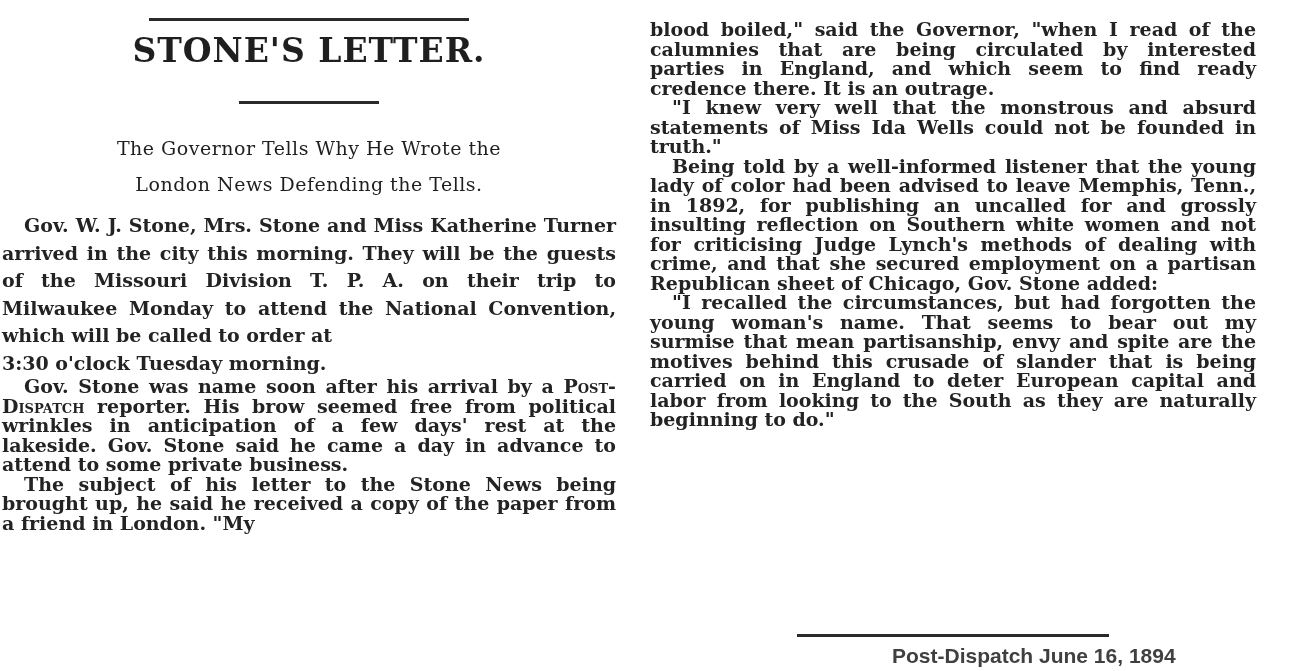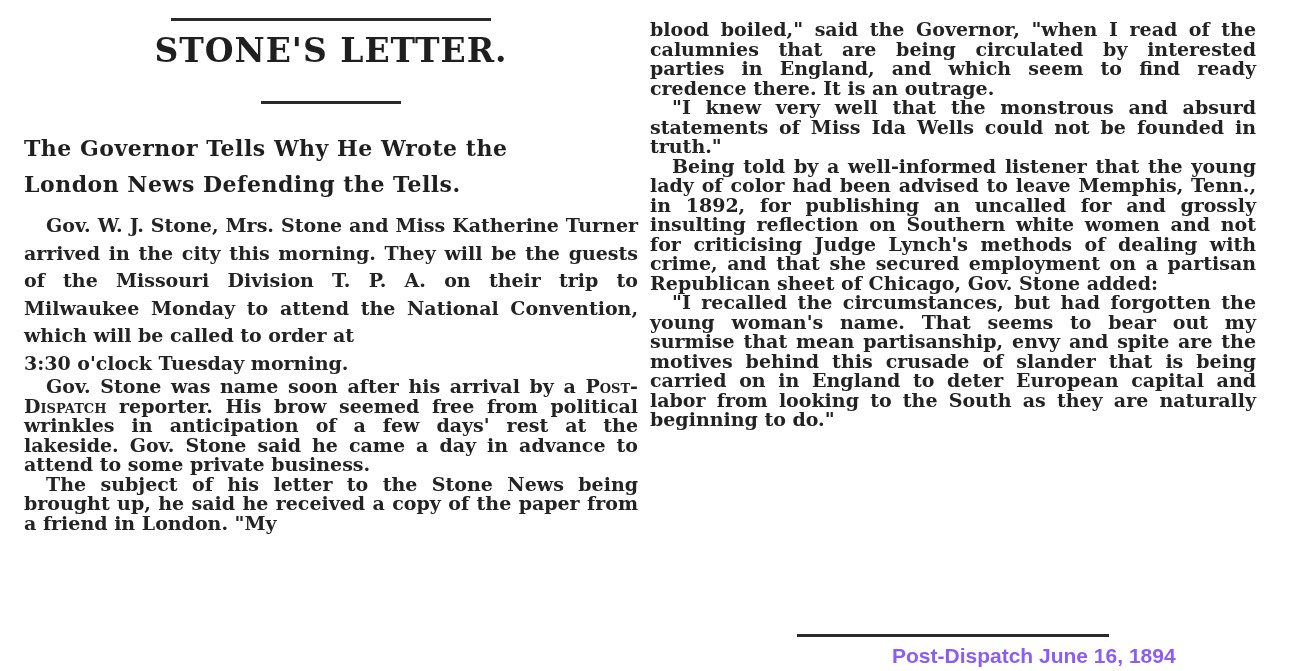--- a/index.html
+++ b/index.html
@@ -1,47 +1,47 @@
 <!DOCTYPE html>
 <html><head>
   <meta charset="utf-8">
   <style>
     html, body { margin: 0; padding: 0; background: #ffffff; }
     body { width: 1290px; height: 671px; position: relative; overflow: hidden; color: #1f1f1f; }
     .col { position: absolute; top: 0; }
-    .col-left { left: 24px; width: 614px; }
+    .col-left { left: 2px; width: 614px; }
     .col-right { left: 650px; width: 606px; }
     .rule { height: 3px; background: #2a2a2a; margin: 0 auto; }
     .rule-top { width: 320px; margin-top: 18px; }
     .headline {
       font-family: "DejaVu Serif", serif; font-weight: bold; font-size: 33px;
       text-align: center; letter-spacing: 1px; margin: 10px 0 0 0; line-height: 40px;
     }
     .rule-mid { width: 140px; margin-top: 30px; height: 3px; }
     .subhead {
-      font-family: "DejaVu Serif", serif; font-weight: bold; font-size: 22px;
-      text-align: left; line-height: 36px; margin-top: 26px; letter-spacing: 0.5px;
+      font-family: "DejaVu Serif", serif; font-weight: normal; font-size: 19px;
+      text-align: center; line-height: 36px; margin-top: 26px; letter-spacing: 0.5px;
     }
     .body-text {
       font-family: "DejaVu Serif", serif; font-weight: bold; font-size: 19px;
       text-align: justify; color: #232323;
     }
     .para { margin: 0; text-indent: 22px; }
     .left-para1 { line-height: 27.5px; margin-top: 10px; }
     .left-para1 .last { line-height: 20px; }
     .dense { line-height: 19.5px; }
     .right-text { margin-top: 20px; line-height: 19.5px; }
     .right-text .para { margin: 0; }
     .noindent { text-indent: 0; }
     .sc { font-variant: small-caps; }
     .ital { }
     .rule-bottom { position: absolute; left: 797px; top: 634px; width: 312px; height: 3px; background: #2a2a2a; }
     .caption {
       position: absolute; left: 892px; top: 644px;
-      font-family: "Liberation Sans", sans-serif; font-weight: bold; font-size: 21px; color: #8b5cf6;
+      font-family: "Liberation Sans", sans-serif; font-weight: bold; font-size: 21px; color: #404040;
     }
   </style>
 </head>
 <body>
 
 <div class="col col-left">
   <div class="rule rule-top"></div>
   <div class="headline">STONE'S LETTER.</div>
   <div class="rule rule-mid"></div>
   <div class="subhead">

